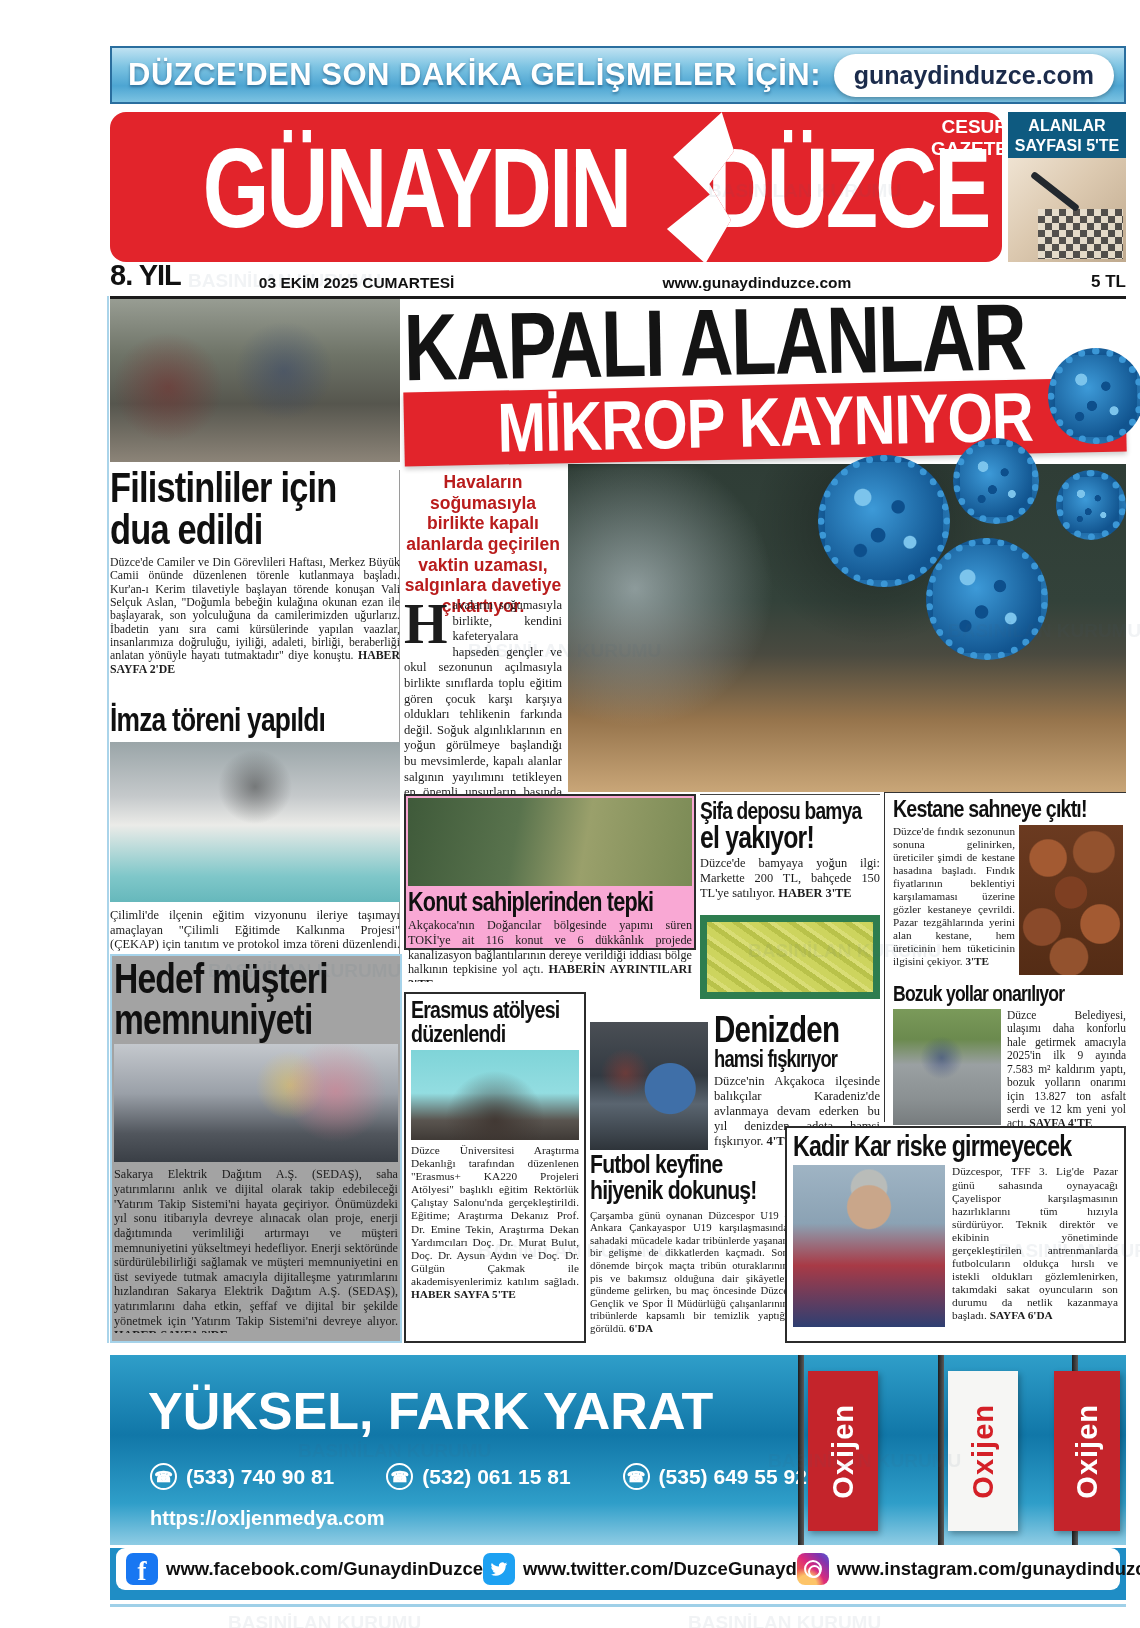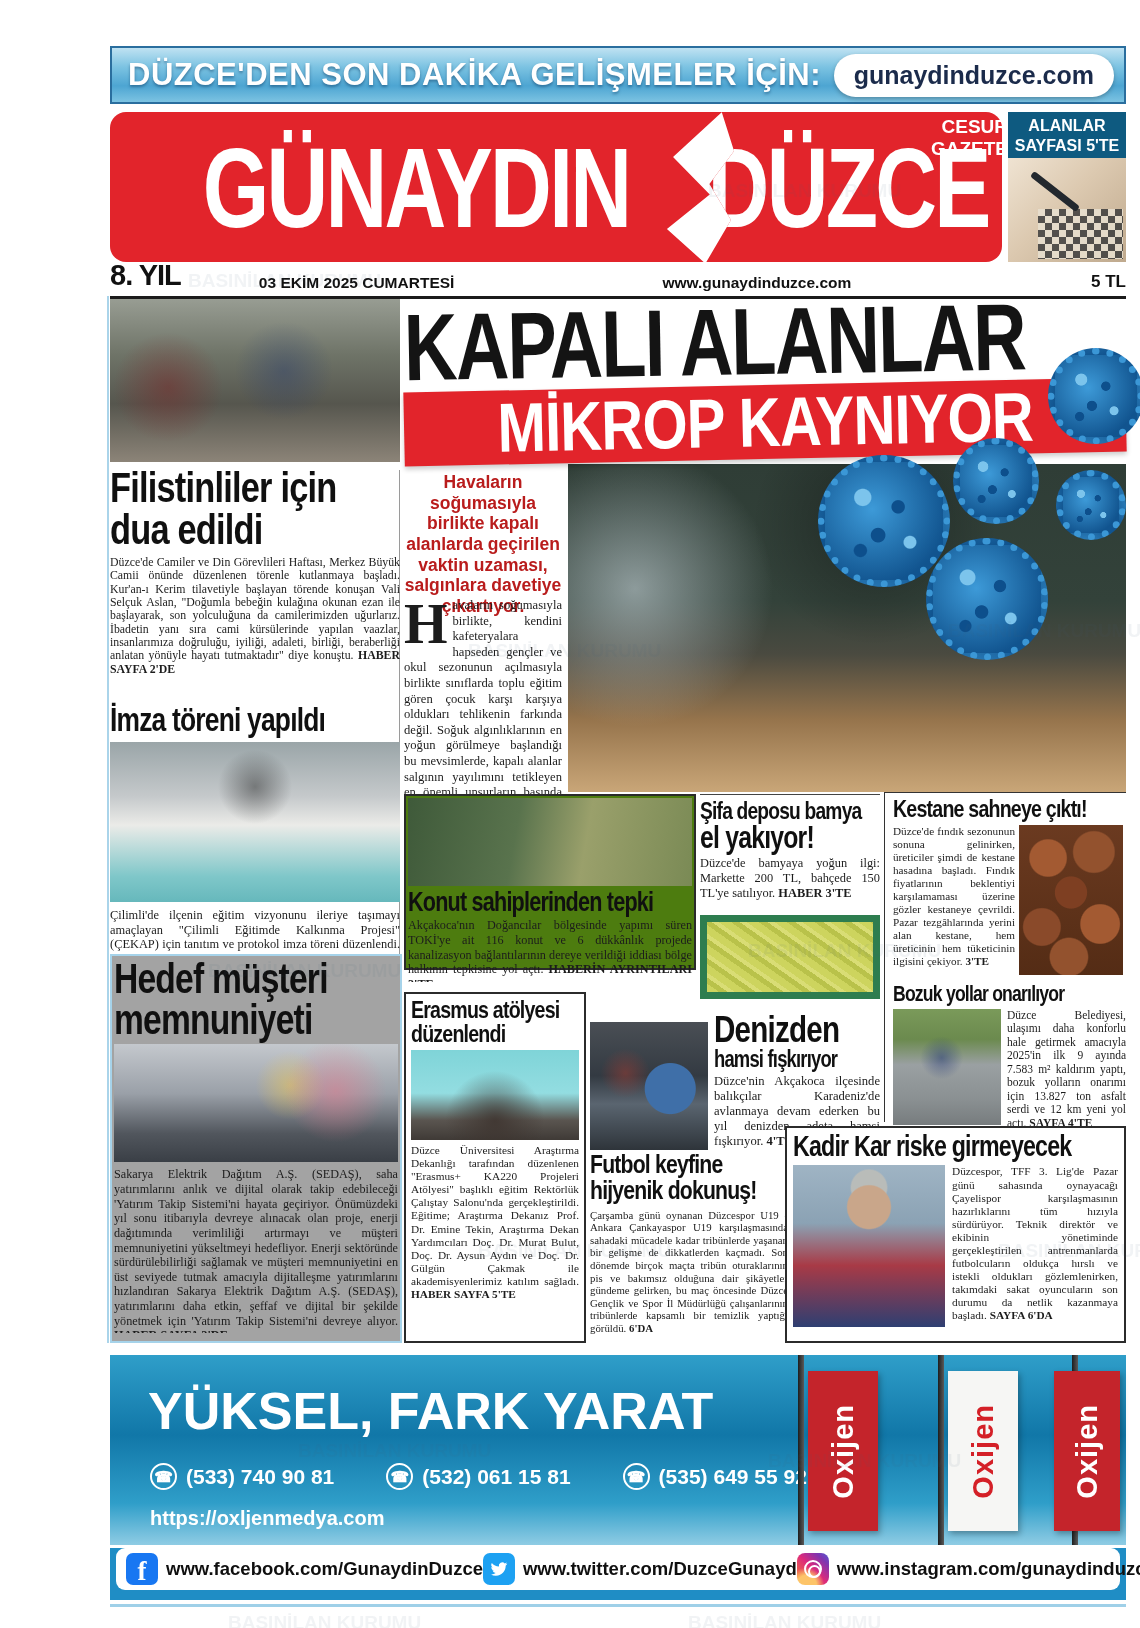--- a/index.html
+++ b/index.html
@@ -91,22 +91,22 @@
              padding:2px 2px;z-index:2;background:#a3a3a3;}
   .hedef-h div{font-size:42px;}
   .ph-meeting{position:relative;width:100%;height:118px;margin-top:4px;
             background:radial-gradient(circle at 78% 40%,rgba(230,120,140,.5),transparent 22%),
                        radial-gradient(circle at 62% 35%,rgba(240,200,80,.5),transparent 18%),
                        linear-gradient(180deg,#c4c8cd 0%,#9aa0a8 42%,#51565d 76%,#3a3f46 100%);}
   .hedef-body{font-size:12.2px;line-height:1.2;height:166px;margin-top:5px;}
   .leftrule{left:59px;top:296px;width:2px;height:1047px;background:#aad4ea;}
   .colrule{left:351px;top:470px;width:1px;height:873px;background:#9a9a9a;}
   
-  .konut-box{left:356px;top:794px;width:292px;height:176px;border:2px solid #2b2b2b;box-sizing:border-box;
-             background:#4d7c0f;padding:2px;z-index:2;}
+  .konut-box{left:356px;top:794px;width:292px;height:156px;border:2px solid #2b2b2b;box-sizing:border-box;
+             background:#f9a8d4;padding:2px;z-index:2;}
   .ph-creek{position:relative;width:100%;height:88px;
             background:linear-gradient(100deg,#3f5a3a 0%,#59734d 38%,#9aa06b 62%,#7a8a55 100%);}
   .konut-h{font-size:27px;margin-top:3px;}
   .konut-body{font-size:12.2px;line-height:1.2;height:64px;margin-top:3px;}
   .bamya-col{left:652px;top:794px;width:180px;height:226px;border-top:1px solid #444;padding-top:4px;box-sizing:border-box;}
   .bamya-h1{font-size:24px;}
   .bamya-h2{font-size:31px;}
   .bamya-body{font-size:12.4px;line-height:1.2;height:56px;margin-top:3px;}
   .ph-okra{position:relative;width:100%;height:84px;margin-top:3px;border:7px solid #2e7d4f;box-sizing:border-box;
            background:repeating-linear-gradient(35deg,#cdd45e 0 7px,#b9c24a 7px 12px,#d9dd75 12px 16px);}

